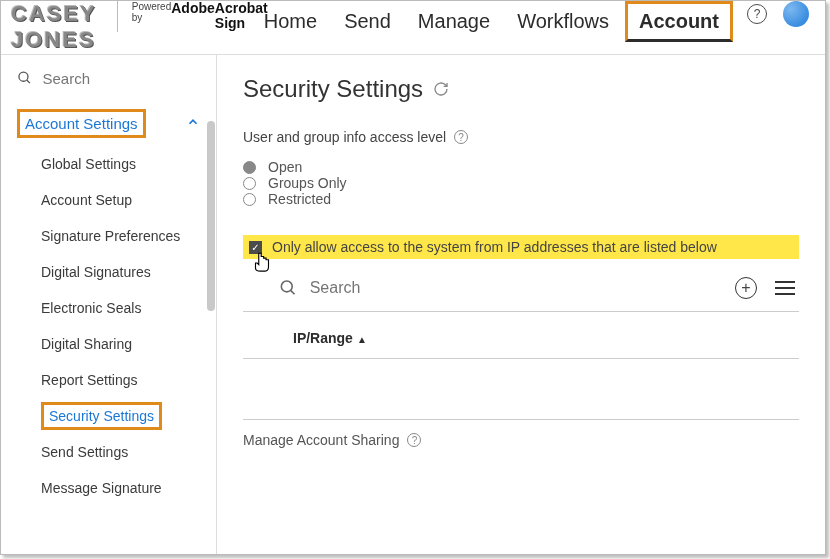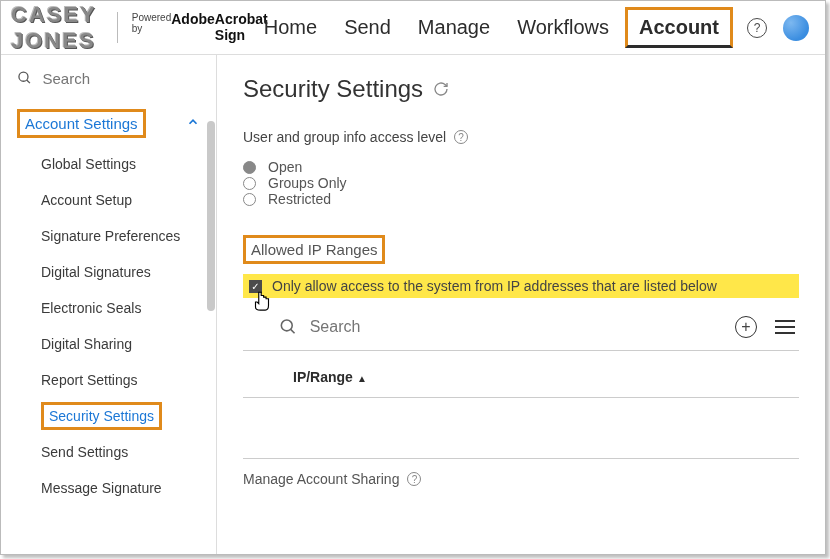--- a/index.html
+++ b/index.html
@@ -18,21 +18,21 @@
     height: 555px;
     border: 1px solid #bbb;
     background: #fff;
     box-shadow: 3px 3px 3px rgba(0,0,0,0.25);
     display: flex;
     flex-direction: column;
   }
   
   .top-header {
     display: flex;
-    align-items: center;
+    align-items: flex-start;
     height: 54px;
     border-bottom: 1px solid #ddd;
     padding: 0 16px 0 10px;
     gap: 14px;
   }
   .logo-area {
     width: 192px;
     display: flex;
     align-items: center;
   }
@@ -354,21 +354,20 @@
         <div class="radio-row">
           <span class="radio"></span>
           <span>Groups Only</span>
         </div>
         <div class="radio-row">
           <span class="radio"></span>
           <span>Restricted</span>
         </div>
       </div>
 
-      <div><span class="subhead outline-orange-tight">Allowed IP Ranges</span></div>
 
       <div class="check-row hl-yellow">
         <span class="checkbox">✓</span>
         <span class="txt">Only allow access to the system from IP addresses that are listed below</span>
         <svg class="cursor" viewBox="0 0 32 32">
           <path d="M12 4 L12 18 L10 16 L8 16 L8 22 Q8 26 14 26 L20 26 Q24 26 24 20 L24 12 L21 12 L21 10 L18 10 L18 8 L15 8 L15 4 Z" fill="#fff" stroke="#000" stroke-width="1.4"></path>
         </svg>
       </div>
 
       <div class="ip-searchbar">

